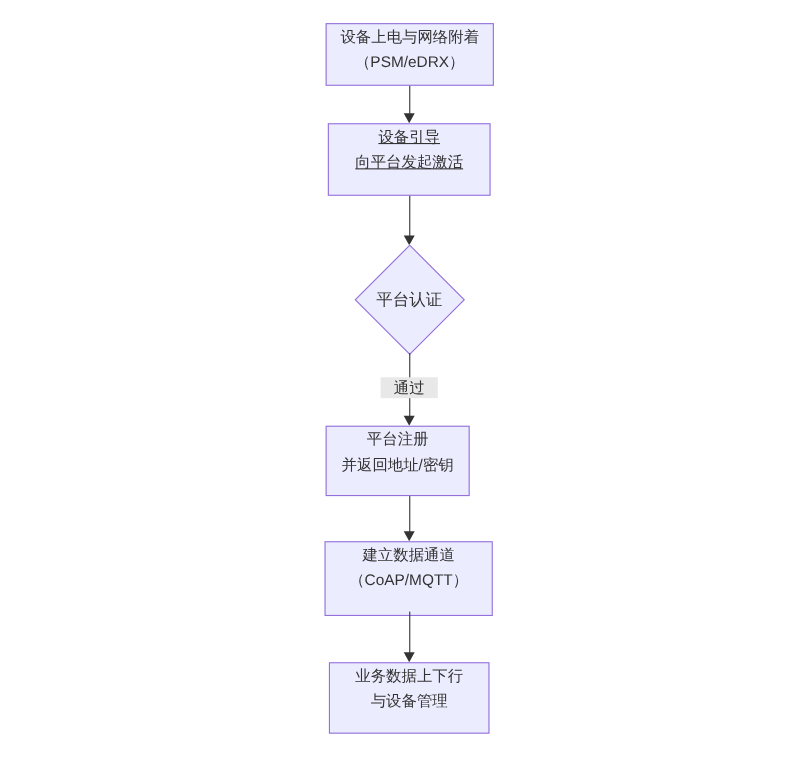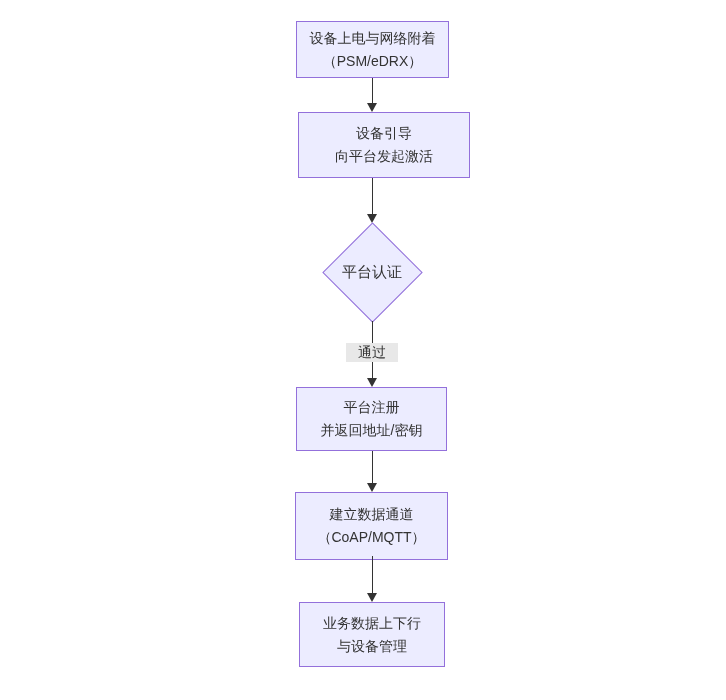--- a/index.html
+++ b/index.html
@@ -18,21 +18,20 @@
   }
   
   .node-rect {
     position: absolute;
     box-sizing: border-box;
     background: #ECECFF;
     border: 1px solid #9370DB;
     display: flex;
     flex-direction: column;
     align-items: center;
-    justify-content: center;
     text-align: center;
     font-size: 14px;
     line-height: 23px;
   }
   .node-line { display: block; white-space: nowrap; }
 
   
   .diamond-wrap {
     position: absolute;
     left: 322px;
@@ -86,22 +85,22 @@
     transform: translateX(-50%);
     background: #E8E8E8;
     font-size: 14px;
     line-height: 19px;
     padding: 0 12px;
     white-space: nowrap;
   }
 
   
   #node-power    { left: 296px; top: 21px;  width: 153px; height: 57px; }
-  #node-boot     { left: 298px; top: 112px; width: 172px; height: 66px; }
-  #node-register { left: 296px; top: 387px; width: 151px; height: 64px; }
+  #node-boot     { left: 298px; top: 112px; width: 148px; height: 66px; text-decoration: underline; }
+  #node-register { left: 296px; top: 387px; width: 131px; height: 64px; }
   #node-channel  { left: 295px; top: 492px; width: 153px; height: 68px; }
   #node-business { left: 299px; top: 602px; width: 146px; height: 65px; }
 
   #edge1-line { top: 78px;  height: 26px; }  #edge1-head { top: 103px; }
   #edge2-line { top: 178px; height: 37px; }  #edge2-head { top: 214px; }
   #edge3-line { top: 321px; height: 58px; }  #edge3-head { top: 378px; }
   #edge4-line { top: 451px; height: 33px; }  #edge4-head { top: 483px; }
   #edge5-line { top: 556px; height: 38px; }  #edge5-head { top: 593px; }
   #edge3-label { top: 343px; }
 </style>

